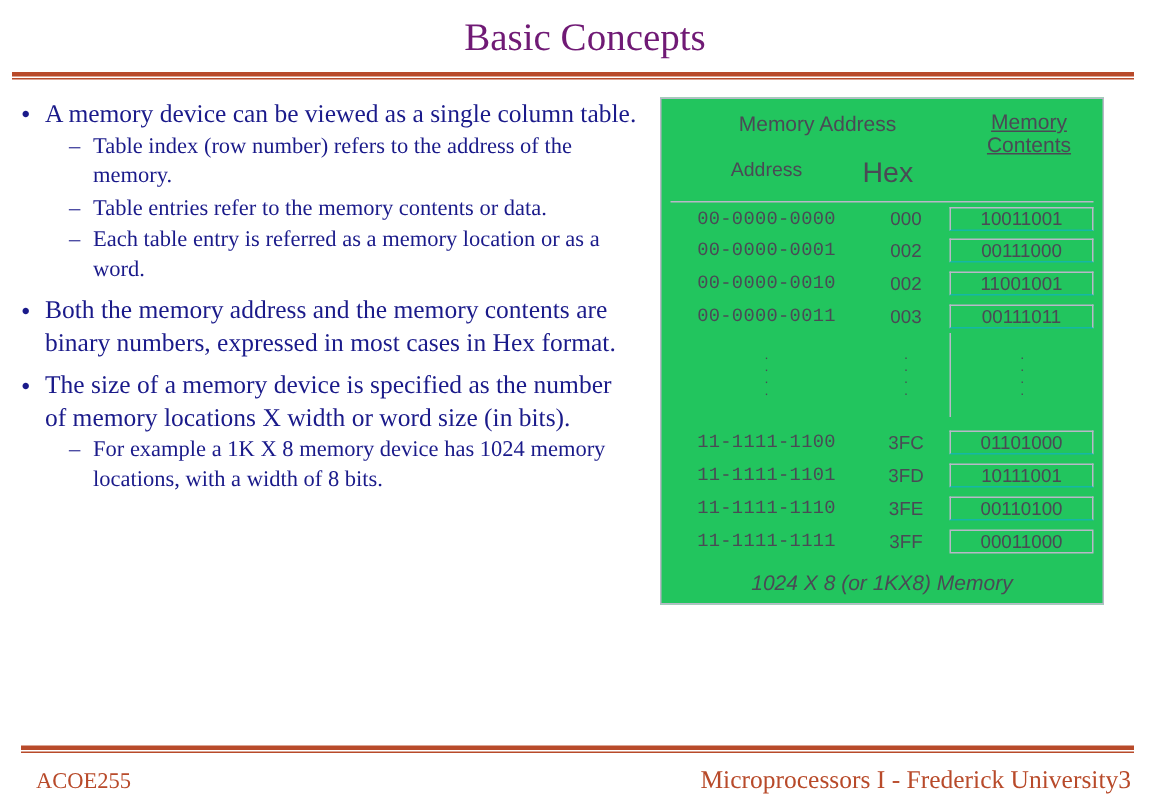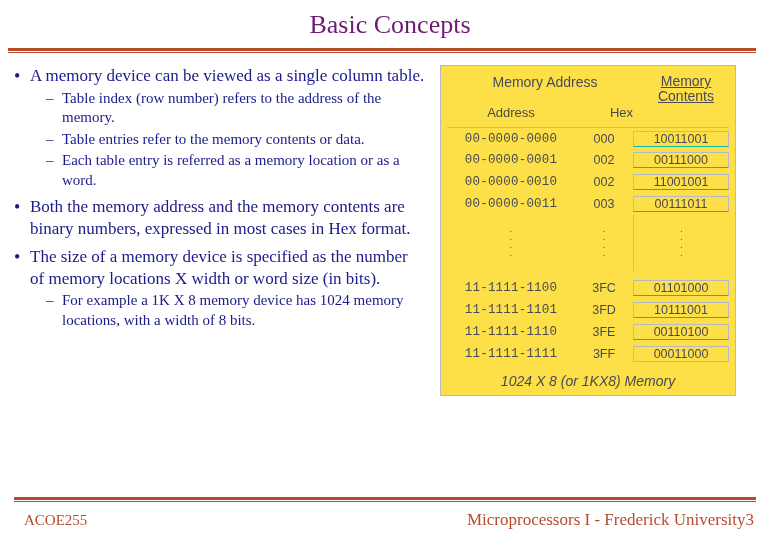--- a/index.html
+++ b/index.html
@@ -68,34 +68,34 @@
     content: "–";
     position: absolute;
     left: 16px;
     top: 0;
   }
   .right {
     width: 312px;
     padding-left: 2px;
   }
   .figure {
-    background: #fde047;
+    background: #22c55e;
     border: 1px solid #b8b8c8;
     width: 296px;
     padding: 8px 6px 6px 6px;
     font-family: Arial, Helvetica, sans-serif;
     color: #4a4a55;
     font-size: 12.5px;
   }
   .fig-head { display: flex; }
   .fig-head .addr-head { flex: 0 0 196px; text-align: center; font-size: 14px; }
   .fig-head .cont-head { flex: 1; text-align: center; font-size: 14px; line-height: 1.05; text-decoration: underline; }
   .fig-sub { display: flex; margin-top: 2px; }
   .fig-sub .bin-h { flex: 0 0 128px; text-align: center; font-size: 13px; }
-  .fig-sub .hex-h { flex: 0 0 58px; text-align: right; font-size: 13px; }
+  .fig-sub .hex-h { flex: 0 0 58px; text-align: left; font-size: 19px; }
   .fig-sub .spacer { flex: 1; }
   .fig-rows { margin-top: 6px; }
   .fig-row { display: flex; height: 22px; align-items: center; }
   .fig-row .bin { flex: 0 0 128px; text-align: center; letter-spacing: 0.2px; font-family: Liberation Mono, monospace; }
   .fig-row .hex { flex: 0 0 58px; text-align: center; }
   .fig-row .cont { flex: 1; text-align: center; border-left: 1px solid #b8b8c8; }
   .dots-row { display: flex; height: 56px; }
   .dots-row .dotcol { display: flex; flex-direction: column; justify-content: center; align-items: center; }
   .dot3 { line-height: 8px; font-size: 9px; letter-spacing: 0; }
   .dots-row .bin { flex: 0 0 128px; }

